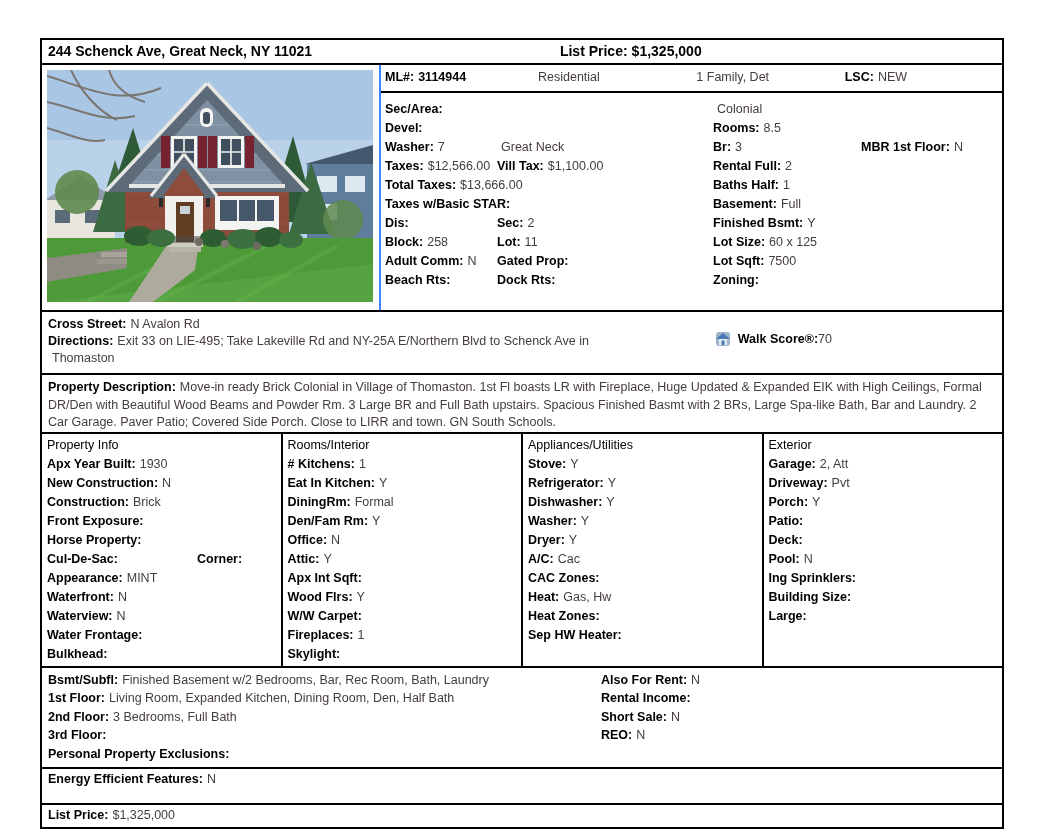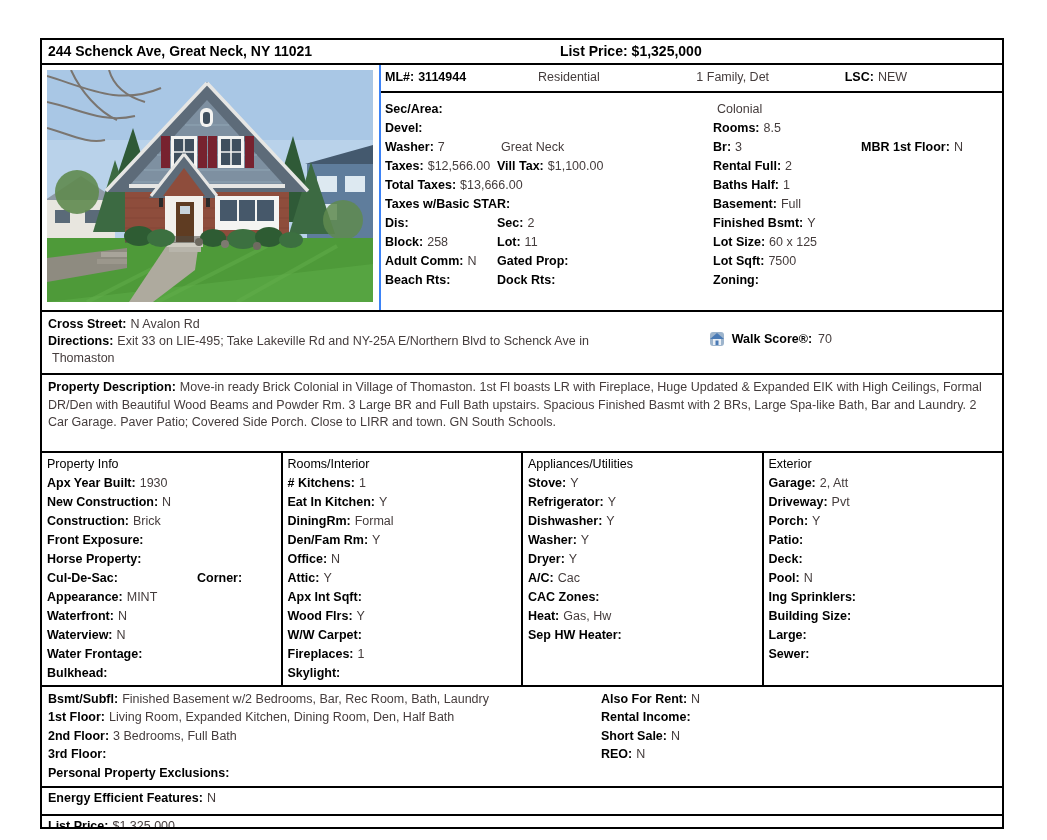--- a/index.html
+++ b/index.html
@@ -27,34 +27,34 @@
   .frow{display:flex;line-height:19px;white-space:nowrap}
   .pair{display:flex}
   .midleft .pair1{min-width:112px}
   .midright .pair1{min-width:148px}
   
   .loc{position:relative;padding:4px 6px 6px;min-height:56px}
   .loc .frow{line-height:17px}
   .walkscore{position:absolute;top:19px;right:170px;display:flex;align-items:center;white-space:nowrap}
   .walkscore svg{margin-right:7px}
   
-  .desc{padding:4px 6px 19px;line-height:17.5px;min-height:58px}
+  .desc{padding:4px 6px 0;line-height:17.5px;min-height:58px}
   
   .cols{display:flex;min-height:233px}
   .col{flex:1;padding:2px 5px;min-width:0}
   .col+.col{border-left:2px solid #000}
   .col-title{font-weight:normal;line-height:19px}
   .col .pair1{min-width:150px}
   
   .floors{display:flex;padding:3px 6px 4px;min-height:97px}
   .floors .left{flex:0 0 553px}
   .floors .right{flex:1;min-width:0}
   .floors .frow{line-height:18.5px}
   
-  .energy{padding:1px 6px 6px}
+  .energy{padding:1px 6px 14px}
   .pricing{padding:1px 6px 12px}
 </style>
 </head>
 <body>
 
 <div class="page">
   <div class="sheet">
 
     <div class="hdr">
       <span class="addr">244 Schenck Ave, Great Neck, NY 11021</span>
@@ -351,21 +351,21 @@
 
     <div class="loc sep">
       <div class="walkscore">
         <svg width="16" height="16" viewBox="0 0 16 16">
           <rect x="1" y="1" width="14" height="14" rx="3" fill="#9db4cc"></rect>
           <polygon points="8,2 1,8 15,8" fill="#4a7ab5"></polygon>
           <rect x="4" y="8" width="8" height="6" fill="#e9eef4"></rect>
           <rect x="6.5" y="9.5" width="3" height="4.5" fill="#4a7ab5"></rect>
         </svg>
         <span class="lbl">Walk Score®:</span>
-          <span class="val" style="margin-left:6px">70</span>
+          <span class="val" style="margin-left:0">70</span>
       </div>
       <div>
 
           <div class="frow">
             <span class="pair">
               <span class="lbl">Cross Street:</span>
               <span class="val">N Avalon Rd</span>
             </span>
           </div>
 
@@ -610,20 +610,25 @@
               </span>
             </div>
 
             <div class="frow">
               <span class="pair pair1">
                 <span class="lbl">Heat:</span>
                 <span class="val">Gas, Hw</span>
               </span>
             </div>
 
+            <div class="frow">
+              <span class="pair pair1">
+                <span class="lbl">Heat Zones:</span>
+              </span>
+            </div>
 
             <div class="frow">
               <span class="pair pair1">
                 <span class="lbl">Sep HW Heater:</span>
               </span>
             </div>
           </div>
       </div>
       <div class="col">
         <div class="col-title">Exterior</div>
@@ -681,25 +686,20 @@
                 <span class="lbl">Building Size:</span>
               </span>
             </div>
 
             <div class="frow">
               <span class="pair pair1">
                 <span class="lbl">Large:</span>
               </span>
             </div>
 
-            <div class="frow">
-              <span class="pair pair1">
-                <span class="lbl">Sewer:</span>
-              </span>
-            </div>
           </div>
       </div>
     </div>
 
     <div class="floors sep">
       <div class="left">
 
           <div class="frow">
             <span class="pair">
               <span class="lbl">Bsmt/Subfl:</span>

